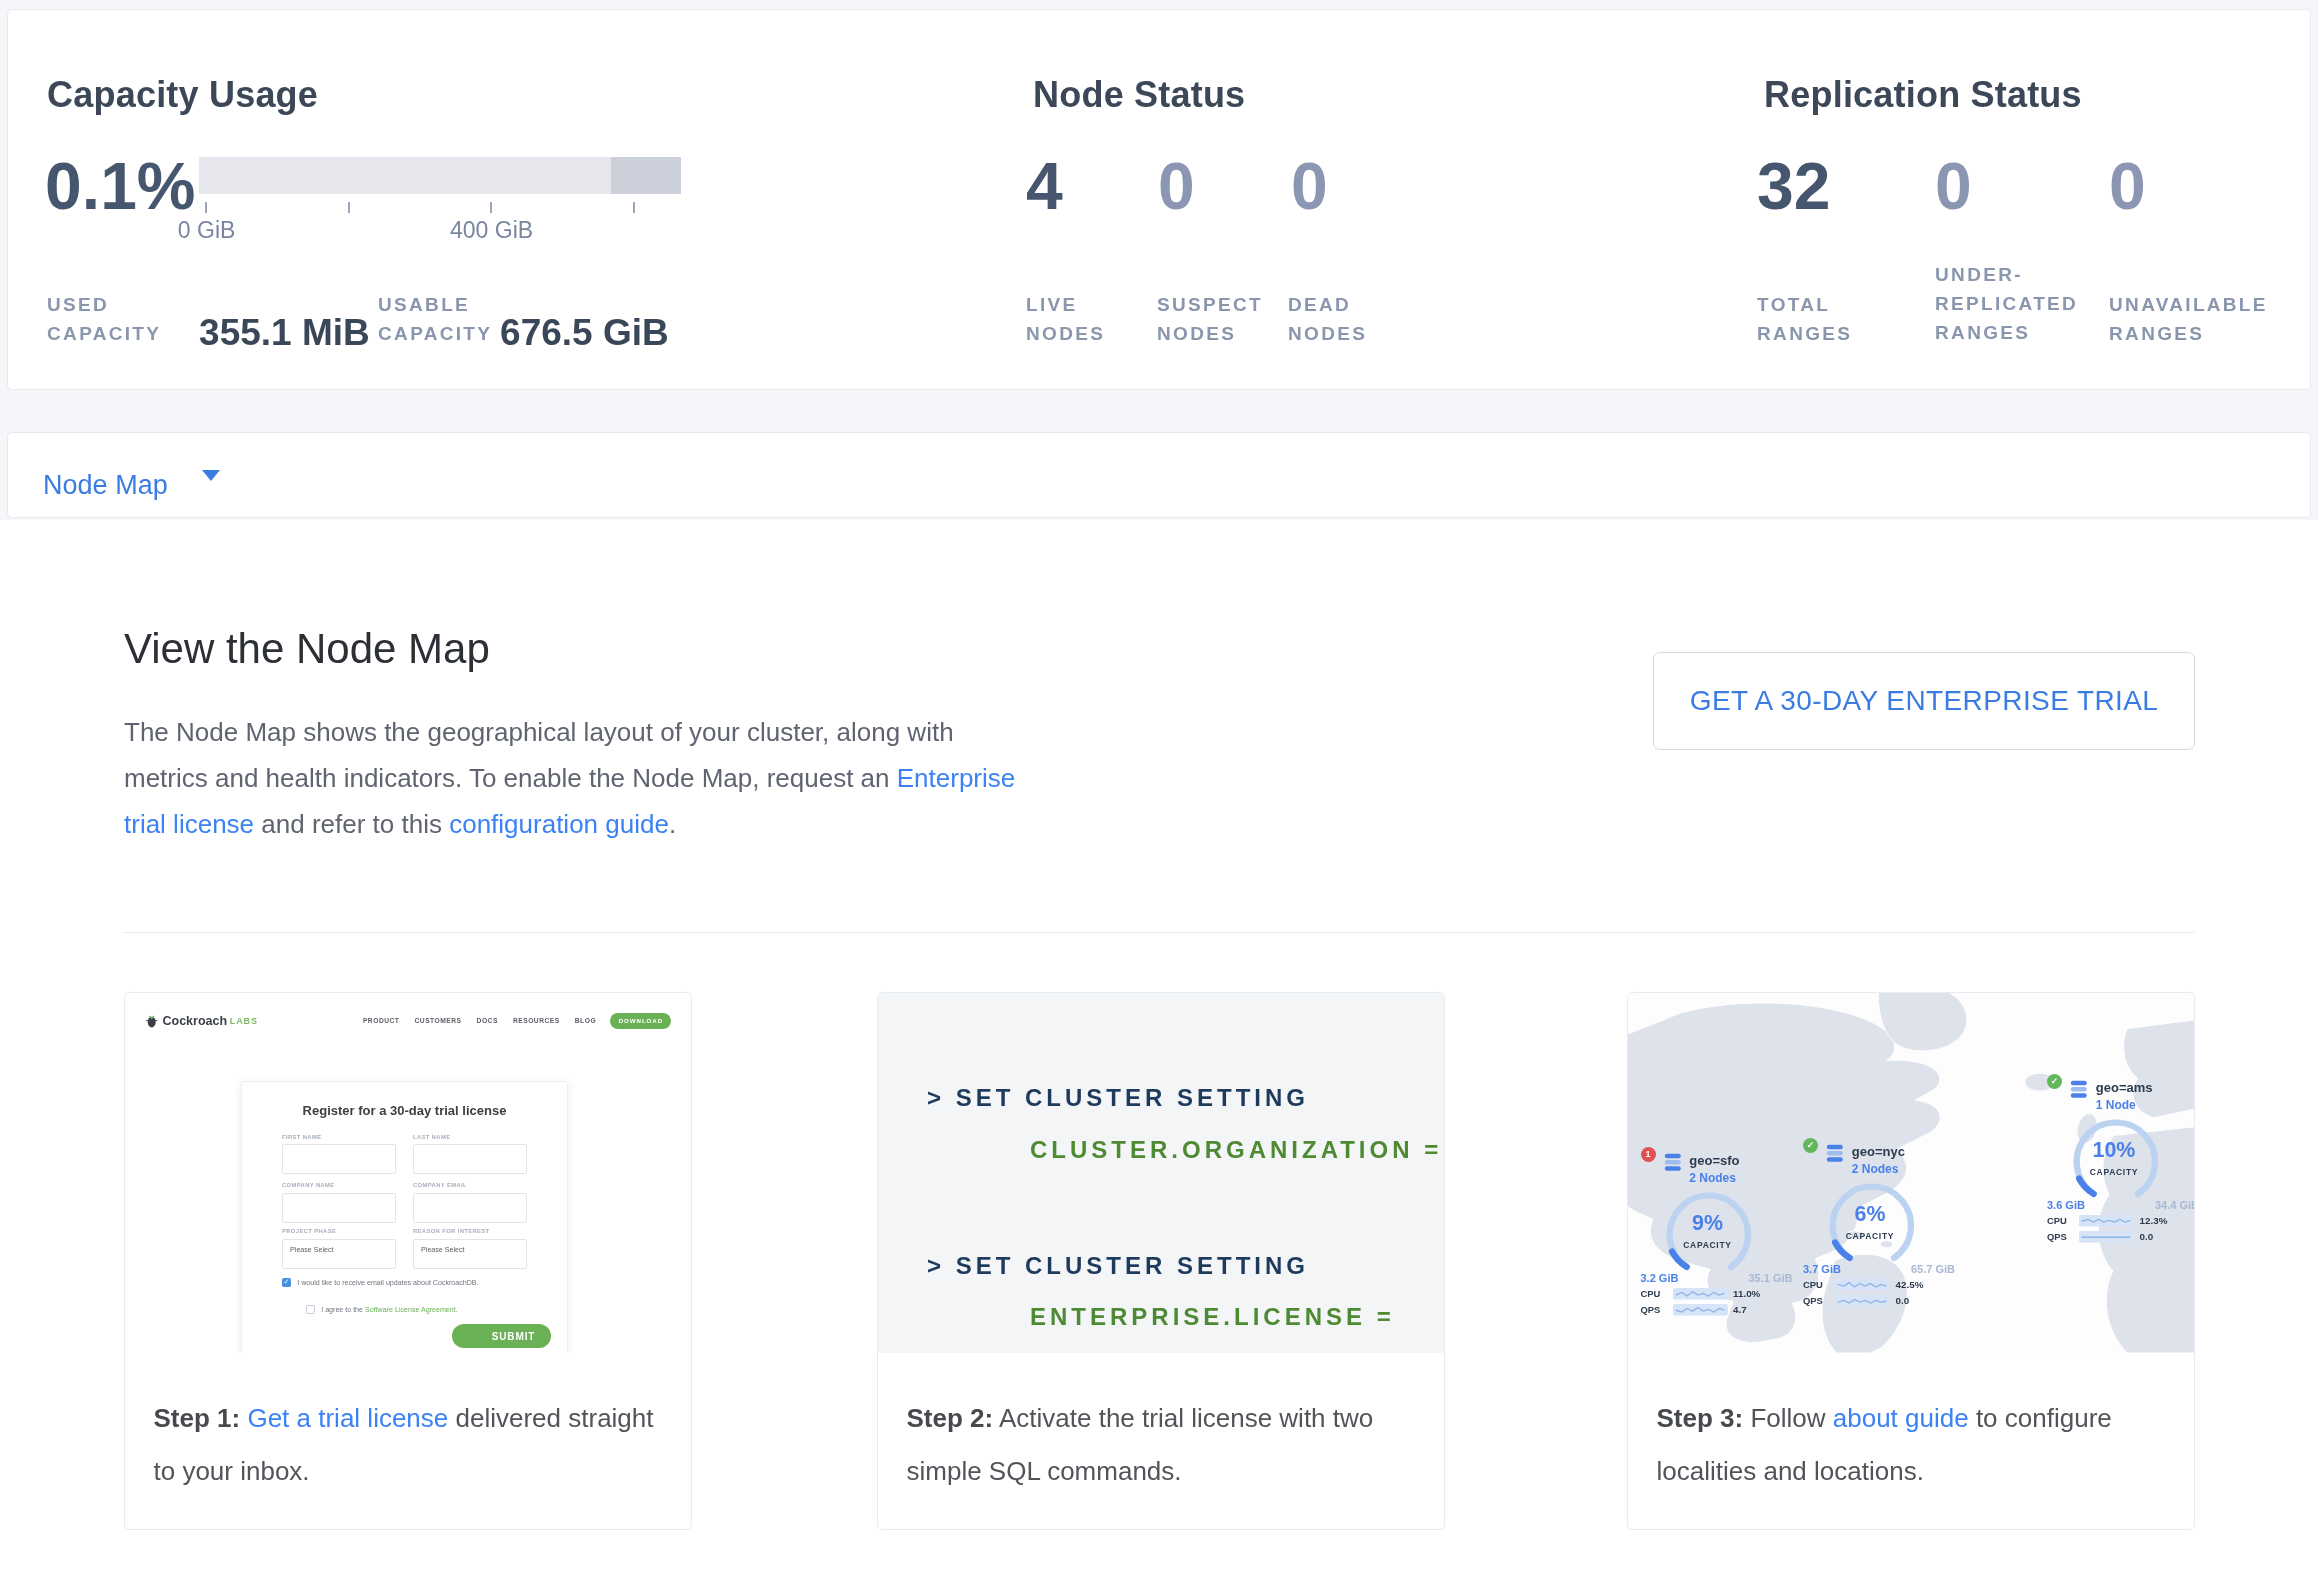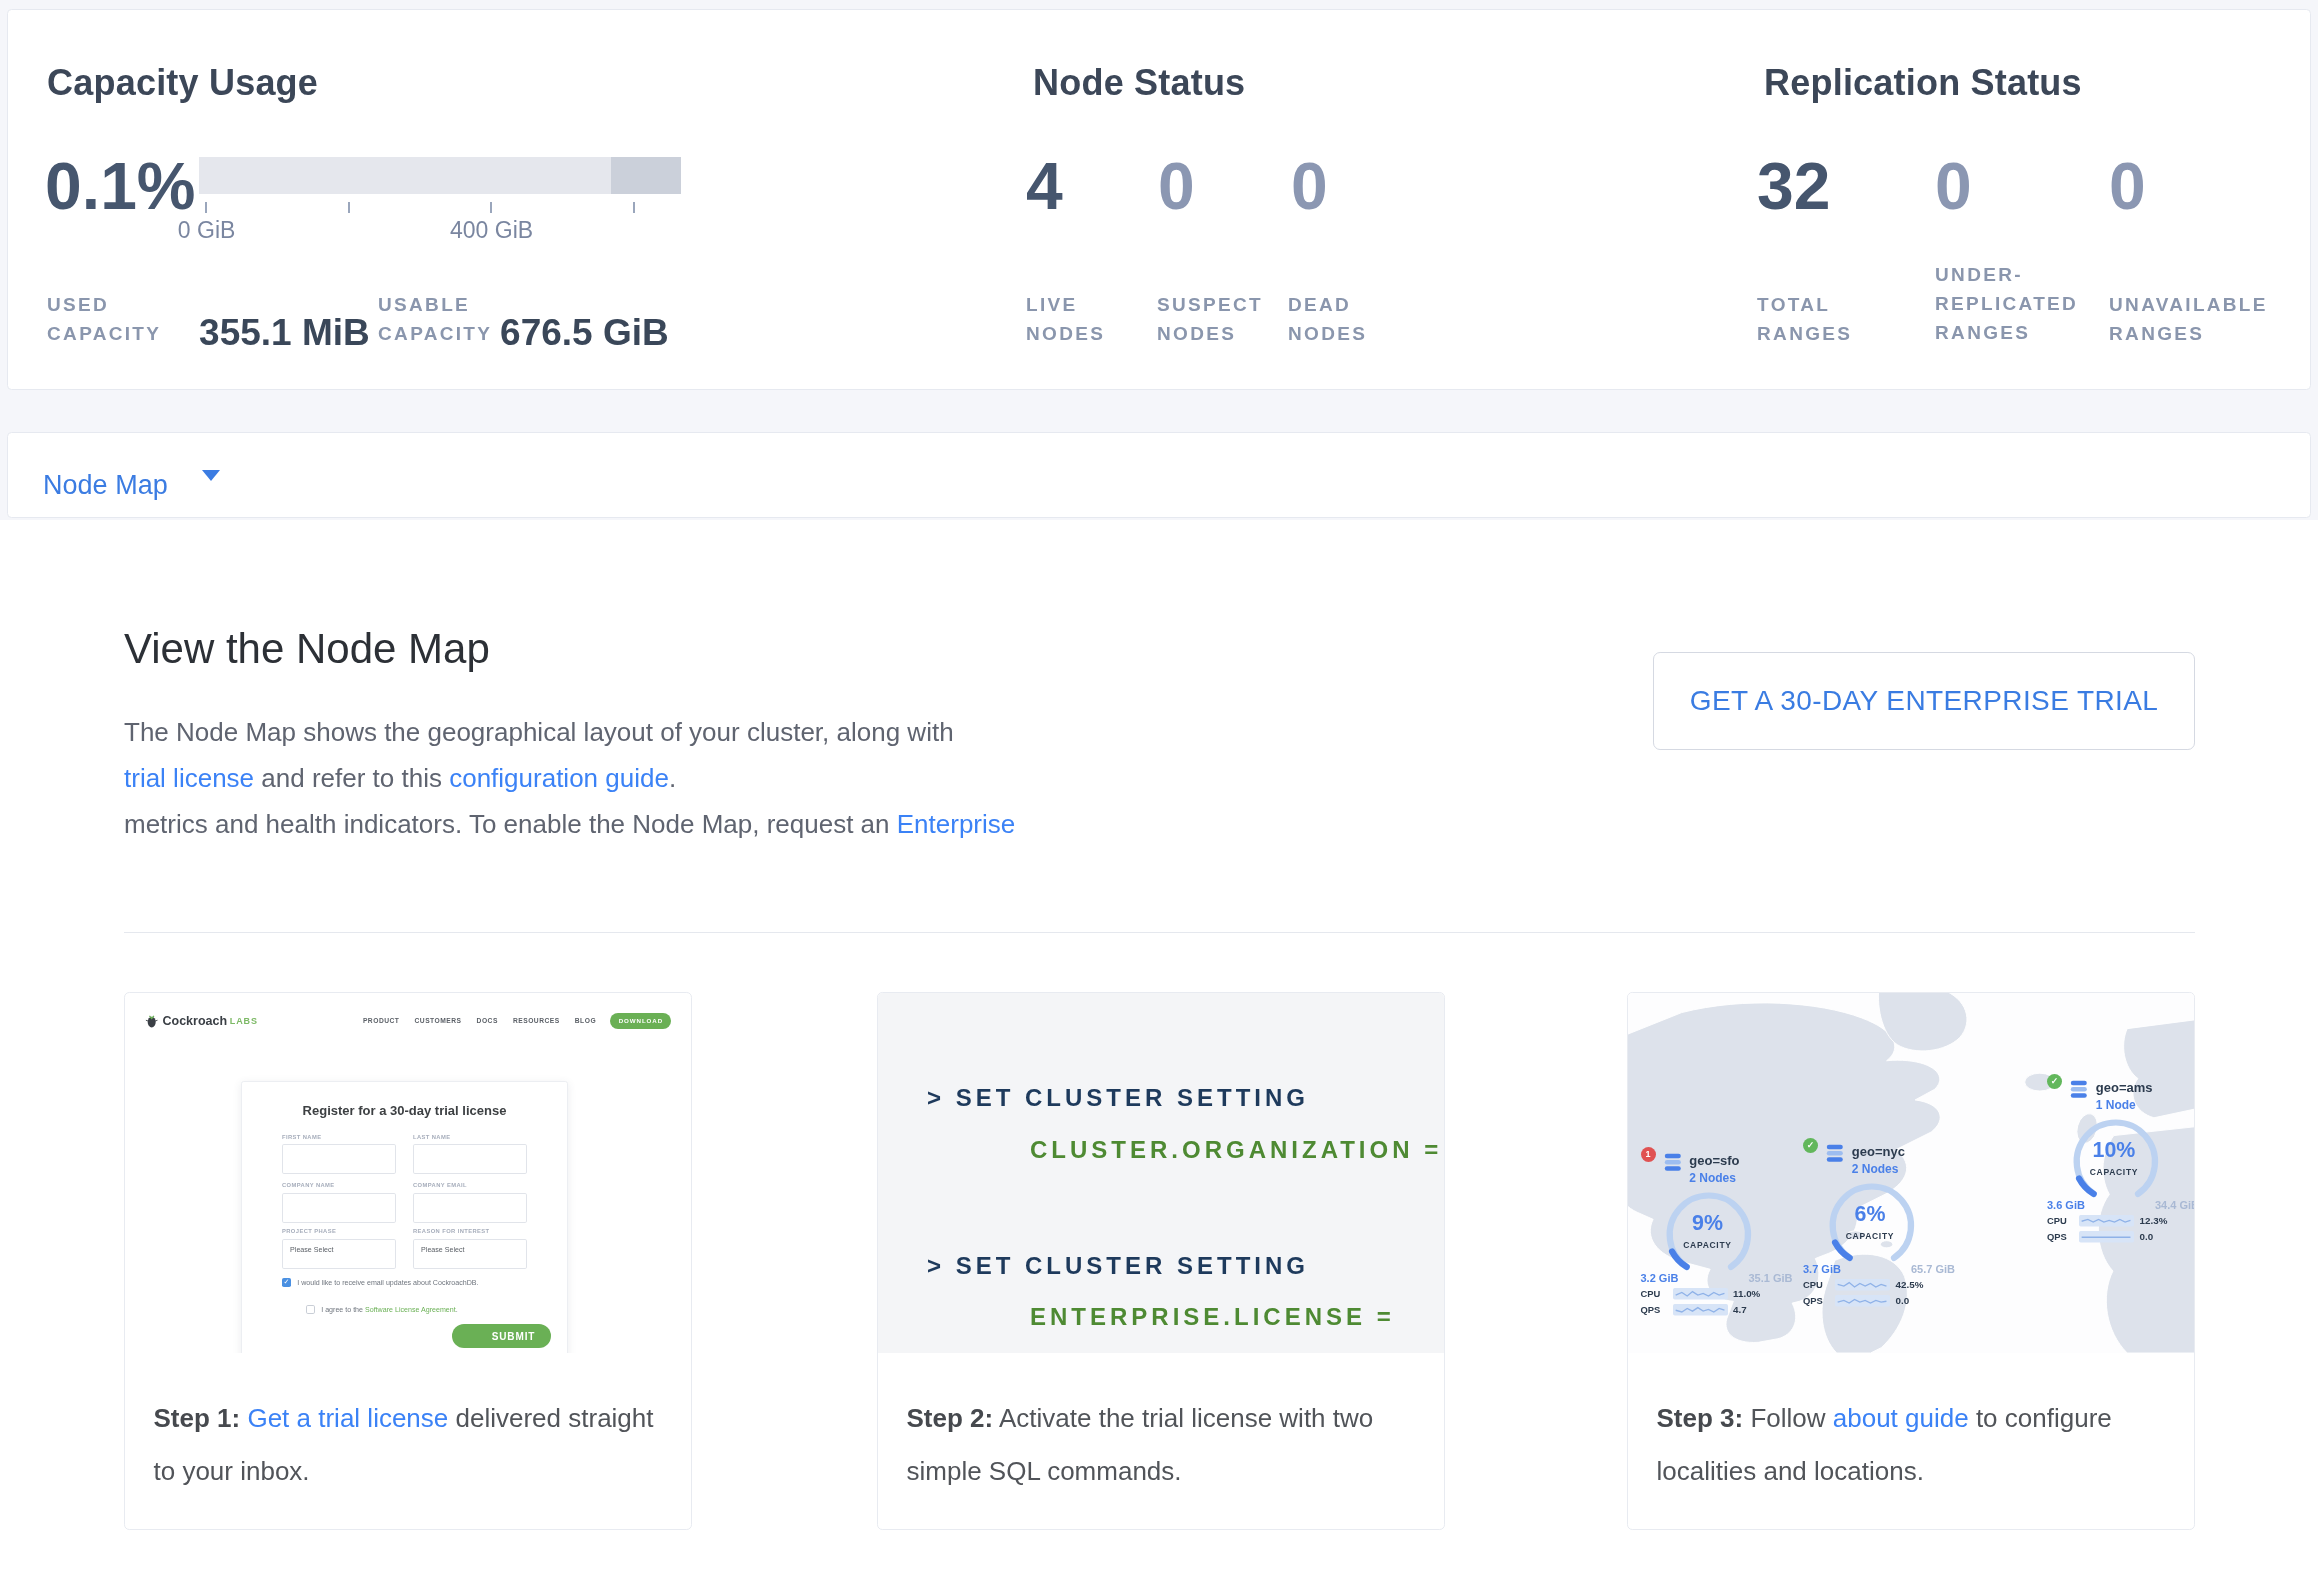--- a/index.html
+++ b/index.html
@@ -2,21 +2,21 @@
 <html style="font-size:14.3px"><head>
 <meta charset="utf-8">
 <style>
   html,body{margin:0;padding:0;background:#f5f6fa;font-family:"Liberation Sans",sans-serif;}
   #page{position:relative;width:2319px;height:1585px;background:#f5f6fa;overflow:hidden;}
 
   .card{position:absolute;background:#fff;border:0.9px solid #e6e9f0;border-radius:4.5px;box-sizing:border-box;}
 
   
   #stats-card{left:7.1px;top:9px;width:2304px;height:381px;}
-  .sec-title{position:absolute;top:52px;font-size:36px;font-weight:700;color:#3c4758;letter-spacing:0.2px;}
+  .sec-title{position:absolute;top:64px;font-size:36px;font-weight:700;color:#3c4758;letter-spacing:0.2px;}
   .bignum{position:absolute;top:143px;font-size:66px;font-weight:700;color:#46566e;line-height:66px;}
   .bignum.dim{color:#8b97b2;}
   .statlabel{position:absolute;font-size:19px;font-weight:700;letter-spacing:2.3px;color:#8a96ad;line-height:29px;white-space:pre;}
   .capval{position:absolute;top:300px;font-size:37px;font-weight:700;color:#3a4759;line-height:46px;}
 
   #capbar{position:absolute;left:191px;top:147px;width:482px;height:37px;background:#e5e7ed;}
   #capbar .reserved{position:absolute;right:0;top:0;width:70px;height:37px;background:#cbd0da;}
   .tick{position:absolute;top:192px;width:1.8px;height:10.7px;background:#9aa6bc;}
   .ticklabel{position:absolute;top:207px;width:143px;text-align:center;font-size:23px;color:#7a86a0;}
 
@@ -126,22 +126,22 @@
   <div id="nodemap-card" class="card">
     <span class="nm-label">Node Map</span>
     <span class="tri-down"></span>
   </div>
 
   <div id="main">
     <h1>View the Node Map</h1>
 
     <div id="intro-text">
       <span class="ln"><span>The Node Map shows the geographical layout of your cluster, along with</span></span>
+      <span class="ln"><span>metrics and health indicators. To enable the Node Map, request an </span><a class="blue">Enterprise</a></span>
       <span class="ln"><a class="blue">trial license</a><span> and refer to this </span><a class="blue">configuration guide</a><span>.</span></span>
-      <span class="ln"><span>metrics and health indicators. To enable the Node Map, request an </span><a class="blue">Enterprise</a></span>
     </div>
 
     <button id="trial-btn">GET A 30-DAY ENTERPRISE TRIAL</button>
 
     <div id="divider"></div>
 
     <div id="card1" class="step-card">
       <div class="media">
         <div class="mini-head">
           <svg width="13.4" height="14.3" viewBox="0 0 15 16">

